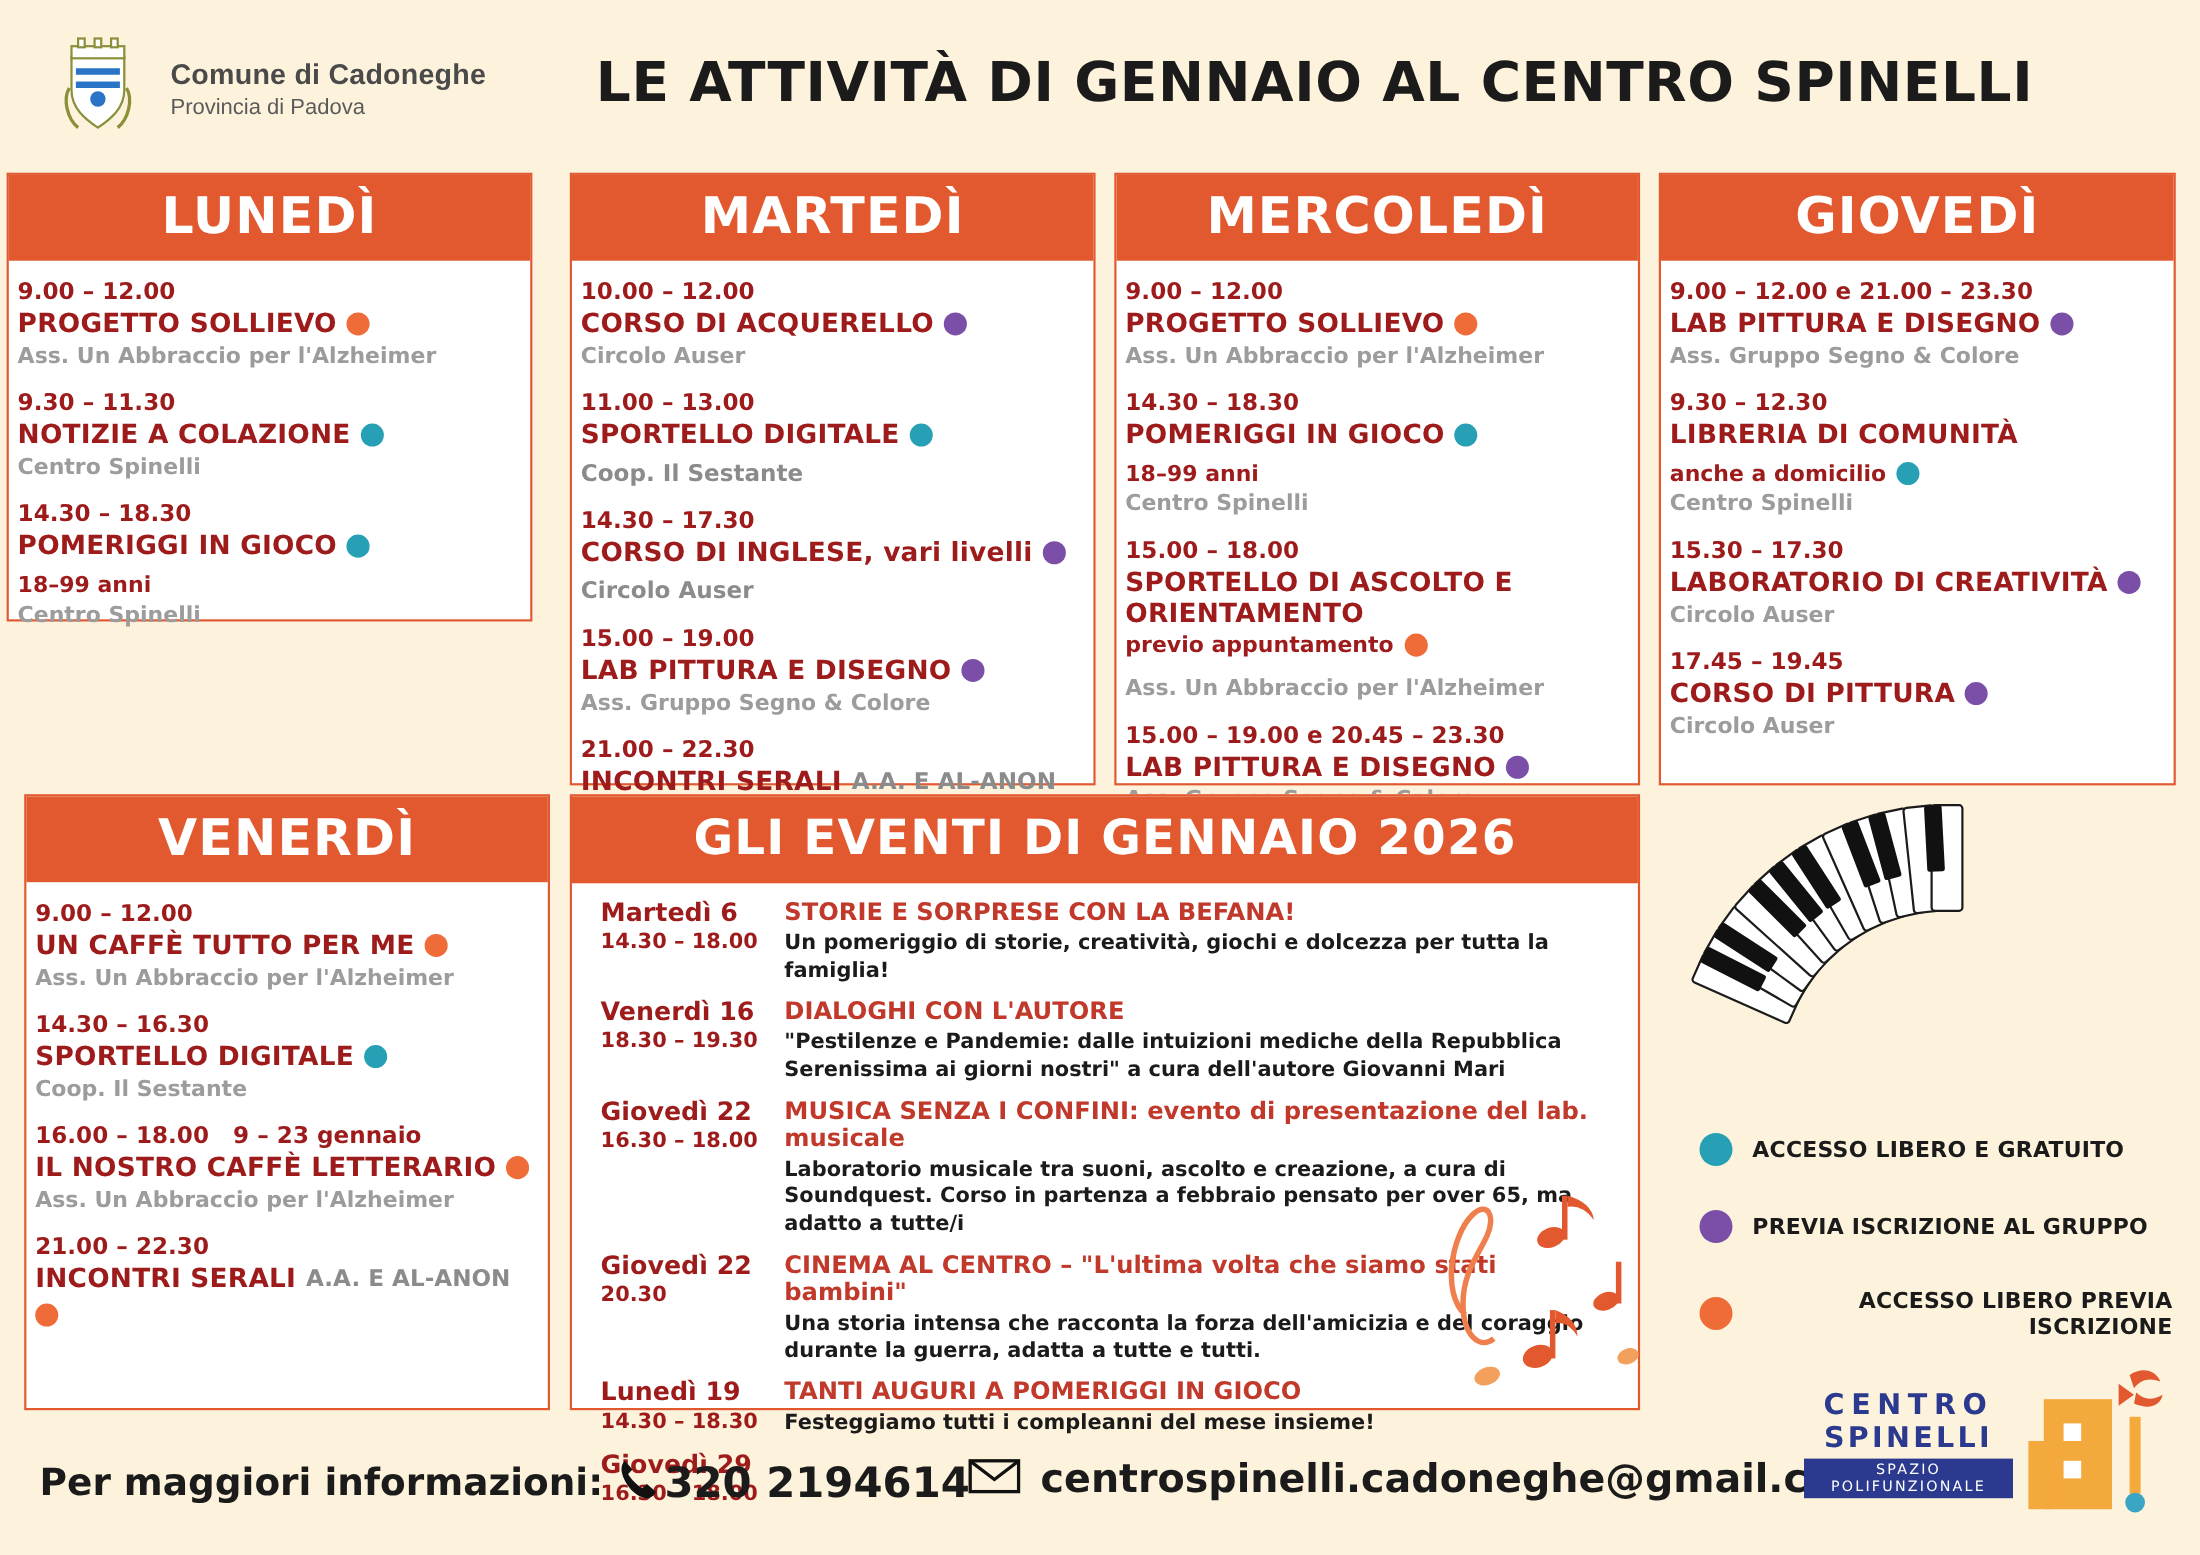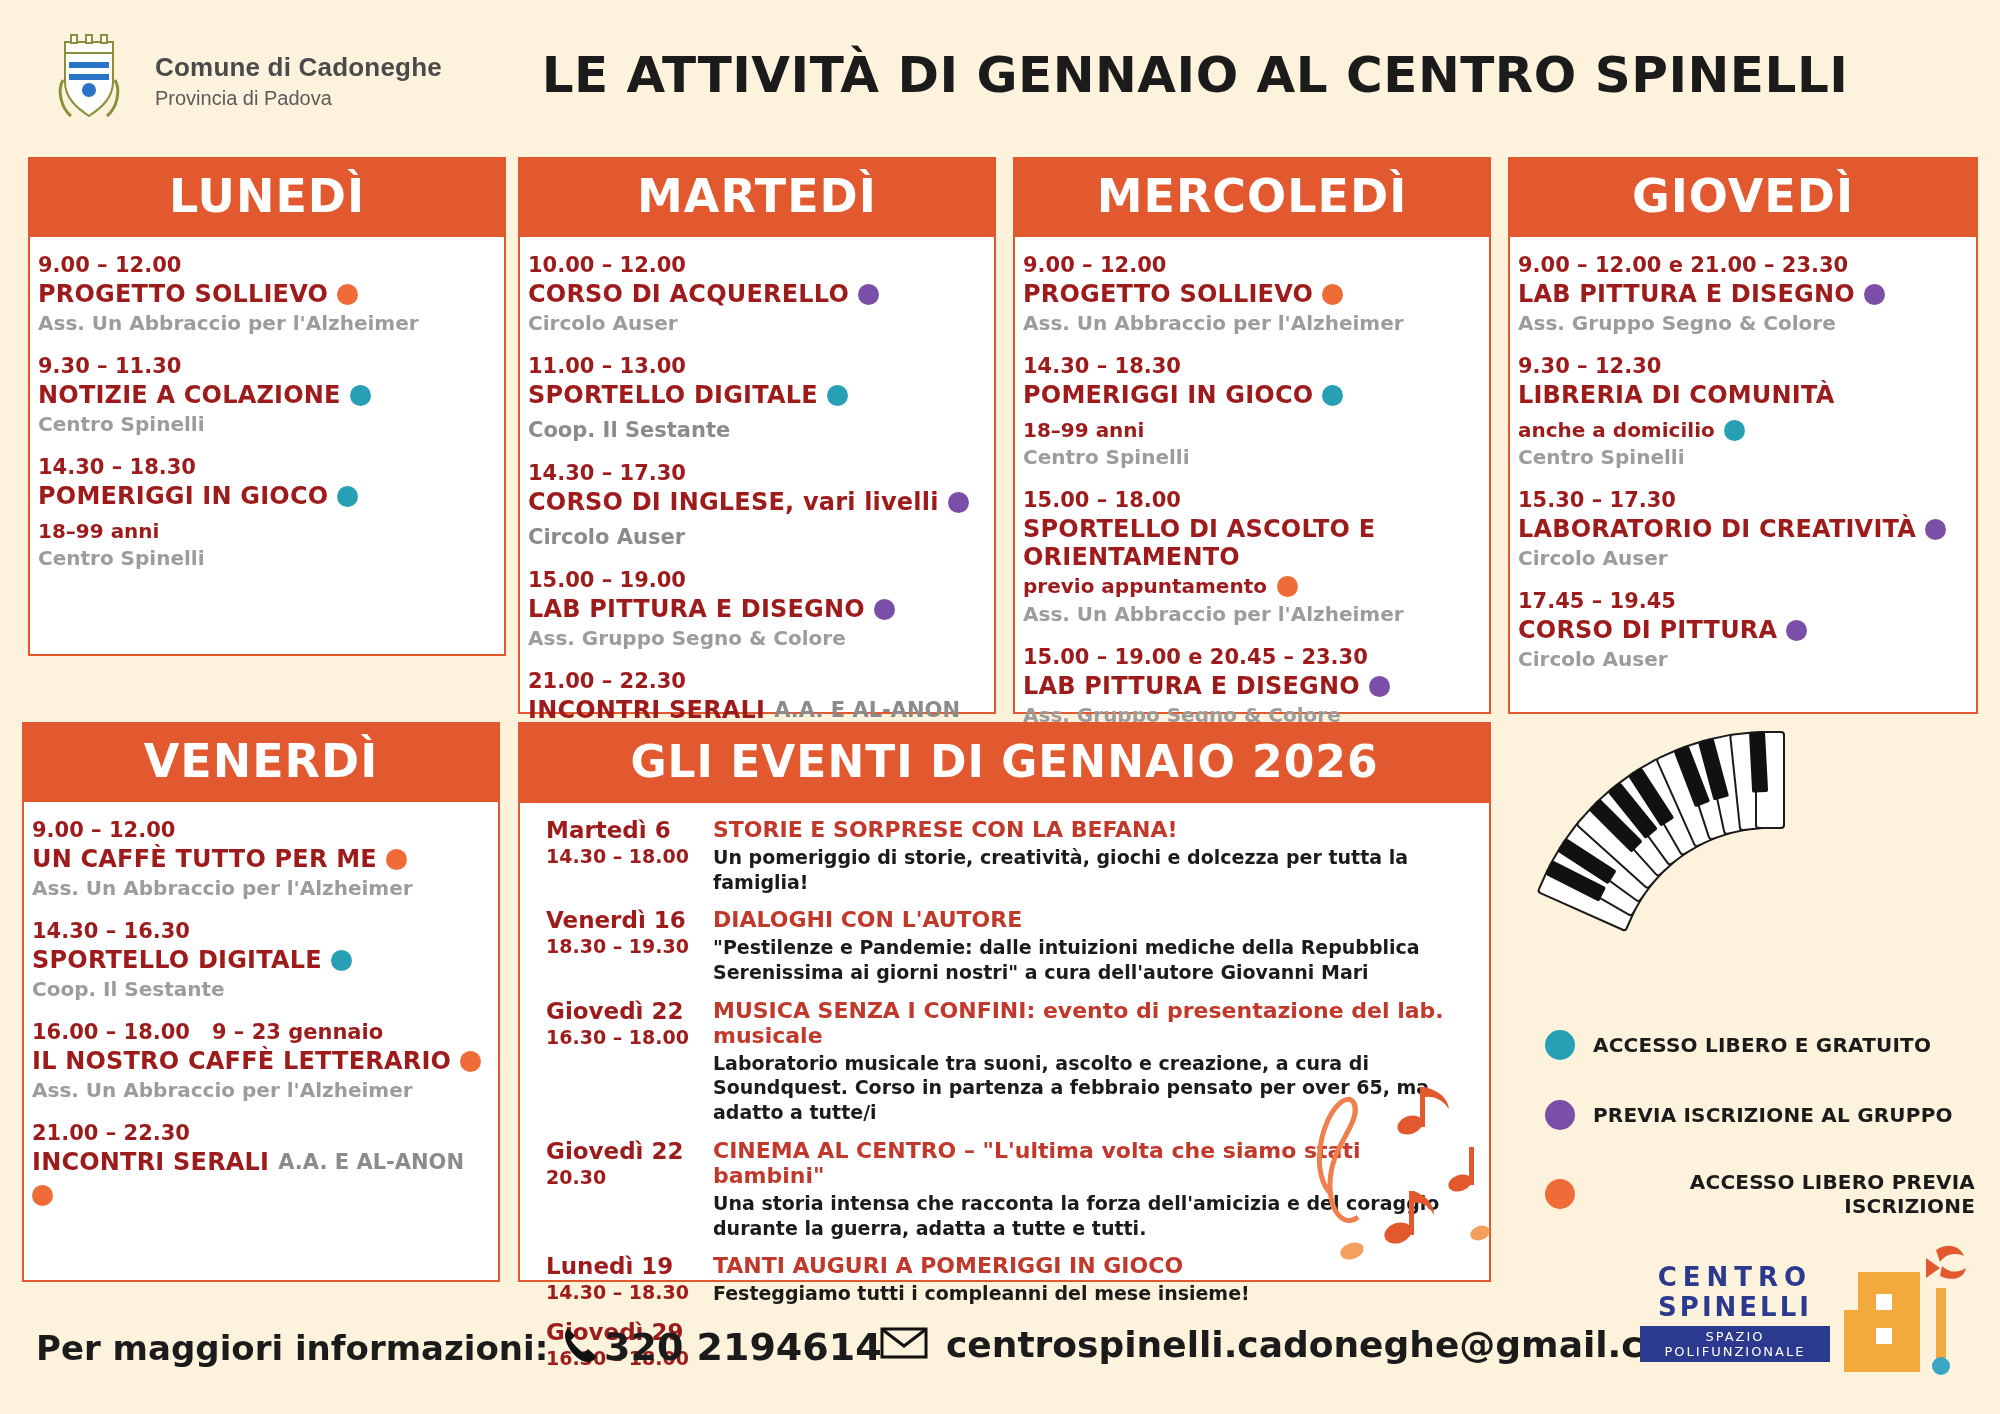--- a/index.html
+++ b/index.html
@@ -44,21 +44,21 @@
     background: #e2592f;
     color: #fff;
     text-align: center;
     font-weight: bold;
     font-family: "DejaVu Sans", sans-serif;
     letter-spacing: 1px;
   }
   .card-body { padding: 16px 16px 8px 8px; }
 
   
-  #card-lunedi   { left: 28px;   top: 157px; width: 478px;  height: 499px; }
+  #card-lunedi   { left: 6px;   top: 157px; width: 478px;  height: 408px; }
   #card-martedi  { left: 518px;  top: 157px; width: 478px;  height: 557px; }
   #card-mercoledi{ left: 1013px; top: 157px; width: 478px;  height: 557px; }
   #card-giovedi  { left: 1508px; top: 157px; width: 470px;  height: 557px; }
   #card-venerdi  { left: 22px;   top: 722px; width: 478px;  height: 560px; }
   #card-eventi   { left: 518px;  top: 722px; width: 973px;  height: 560px; }
 
   .card-head.day { font-size: 46px; padding: 10px 0 14px 0; }
   .card-head.ev  { font-size: 44px; padding: 12px 0 16px 0; }
 
   
@@ -93,21 +93,21 @@
     margin-top: 1px;
   }
   .dot {
     width: 21px; height: 21px; border-radius: 50%;
     display: inline-block; flex: 0 0 auto;
   }
   .dot.teal   { background: #27a0b5; }
   .dot.orange { background: #ef6c38; }
   .dot.purple { background: #7b4fa8; }
 
-  .subline { display: flex; align-items: center; gap: 10px; flex-wrap: wrap; margin-bottom: 4px; }
+  .subline { display: flex; align-items: center; gap: 10px; flex-wrap: wrap; margin-bottom: 15px; }
 
   
   .ev-body { padding: 14px 18px 10px 18px; }
   .ev-row { display: flex; margin-bottom: 13px; }
   .ev-date {
     width: 175px; flex: 0 0 175px; padding-left: 8px;
   }
   .ev-day {
     color: #9d1b1b; font-weight: bold; font-size: 23px;
     font-family: "DejaVu Sans", sans-serif;

